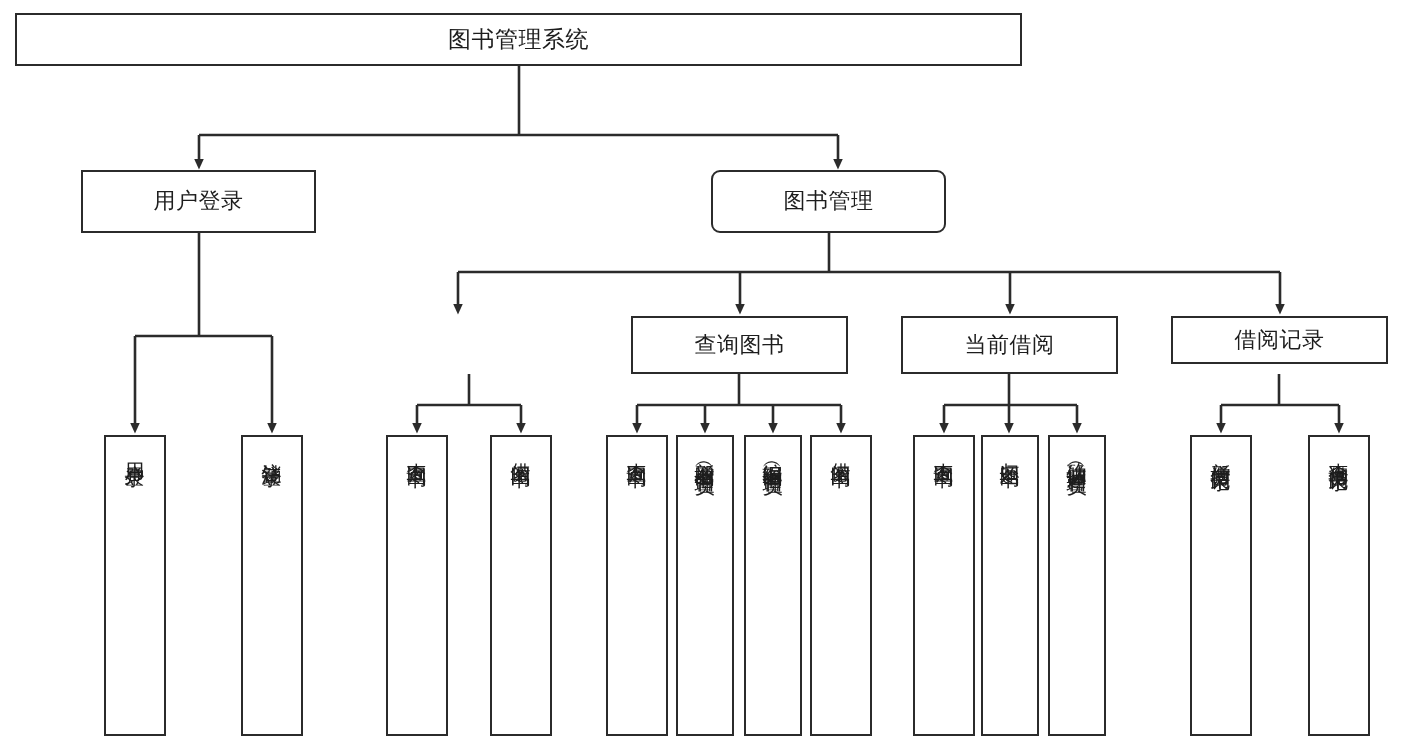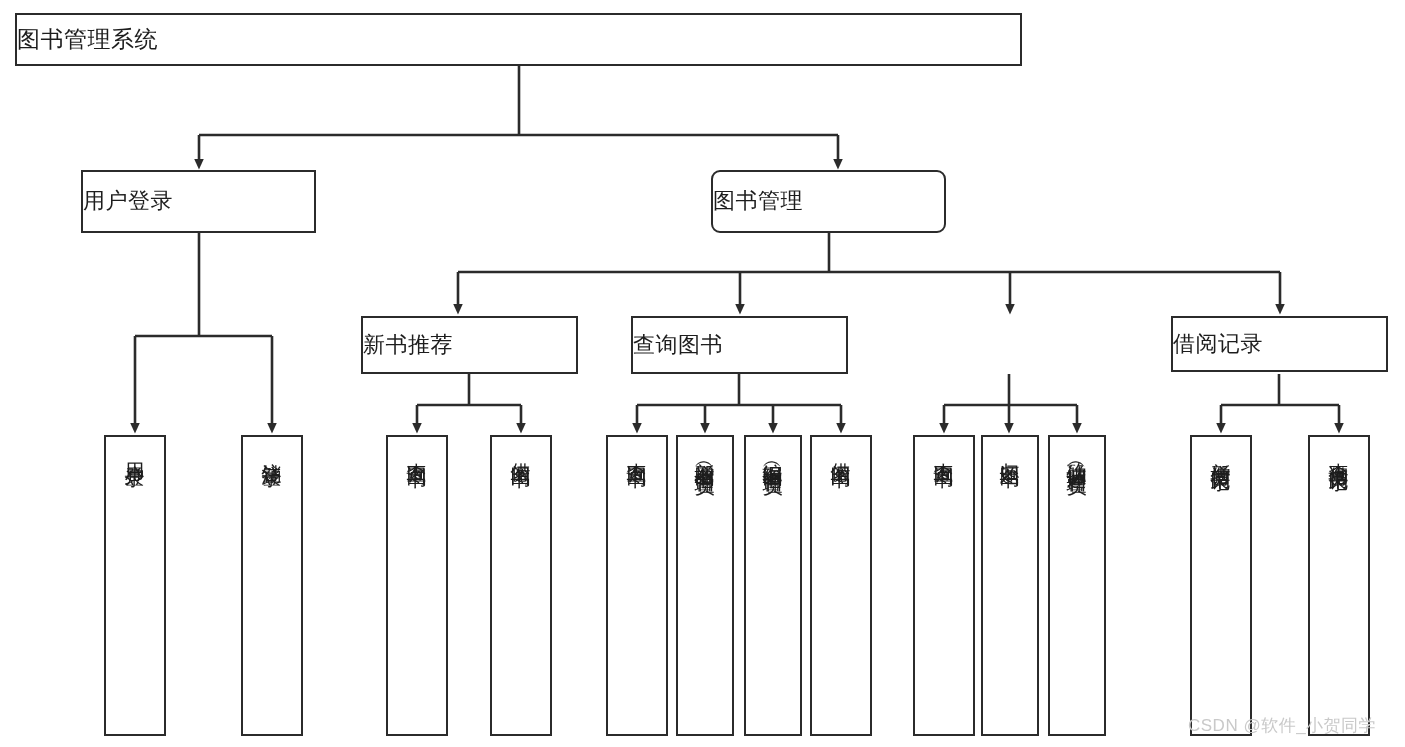--- a/index.html
+++ b/index.html
@@ -11,21 +11,21 @@
   #diagram{position:relative;width:1405px;height:747px;background:#fff;}
   svg#edges{position:absolute;left:0;top:0;width:1405px;height:747px;}
 
   .node{
     position:absolute;
     box-sizing:border-box;
     border:2.5px solid #2b2b2b;
     background:#ffffff;
     display:flex;
     align-items:center;
-    justify-content:flex-start;
+    justify-content:center;
     color:#1d1d1d;
   }
   .node .lbl{
     display:block;
     text-align:center;
     line-height:1.28;
     white-space:nowrap;
   }
   
   .h-node .lbl{font-size:22px;letter-spacing:0.5px;}
@@ -111,27 +111,27 @@
     <span class="lbl">图书管理系统</span>
   </div>
 
   <div class="node h-node" style="left:81px;top:170px;width:235px;height:63px;">
     <span class="lbl">用户登录</span>
   </div>
   <div class="node h-node" style="left:711px;top:170px;width:235px;height:63px;border-radius:9px;">
     <span class="lbl">图书管理</span>
   </div>
 
-  <div class="node h-node" style="left:361px;top:316px;width:217px;height:58px;">
-    <span class="lbl">新书推荐</span>
-  </div>
   <div class="node h-node" style="left:631px;top:316px;width:217px;height:58px;">
     <span class="lbl">查询图书</span>
   </div>
-  <div class="node h-node" style="left:1171px;top:316px;width:217px;height:56px;">
+  <div class="node h-node" style="left:901px;top:316px;width:217px;height:58px;">
+    <span class="lbl">当前借阅</span>
+  </div>
+  <div class="node h-node" style="left:1171px;top:316px;width:217px;height:48px;">
     <span class="lbl">借阅记录</span>
   </div>
 
   <div class="node v-node" style="left:104px;top:435px;width:62px;height:301px;">
     <span class="lbl">用户登录</span>
   </div>
   <div class="node v-node" style="left:241px;top:435px;width:62px;height:301px;">
     <span class="lbl">注销登录</span>
   </div>
 
@@ -165,14 +165,13 @@
     <span class="lbl">确认归还（管理员）</span>
   </div>
 
   <div class="node v-node" style="left:1190px;top:435px;width:62px;height:301px;">
     <span class="lbl">新增借阅记录</span>
   </div>
   <div class="node v-node" style="left:1308px;top:435px;width:62px;height:301px;">
     <span class="lbl">查询借阅记录</span>
   </div>
 
-  <div class="watermark">CSDN @软件_小贺同学</div>
 </div>
 
 </body></html>

